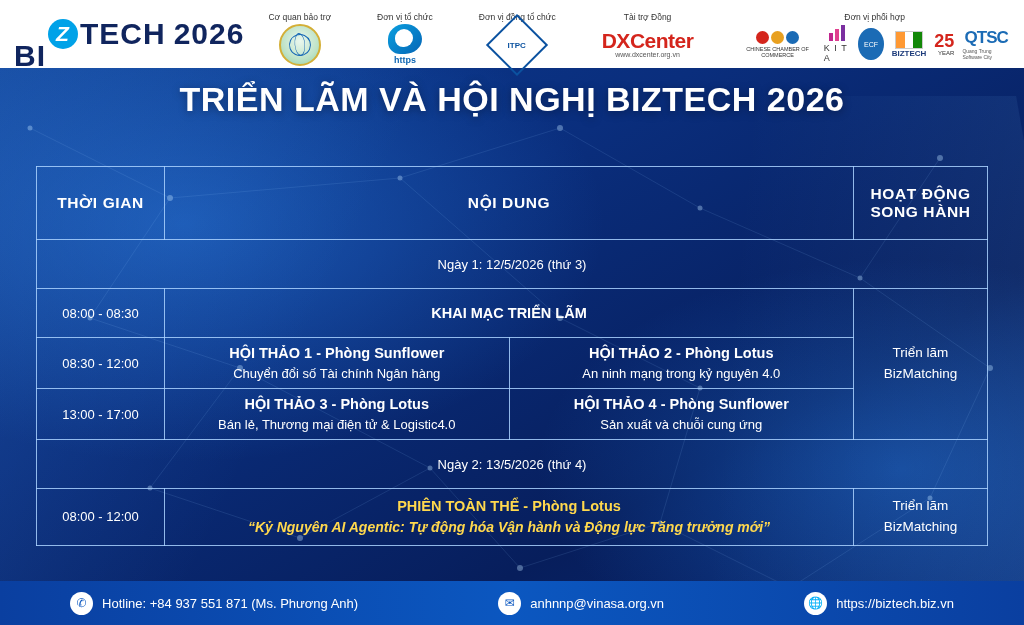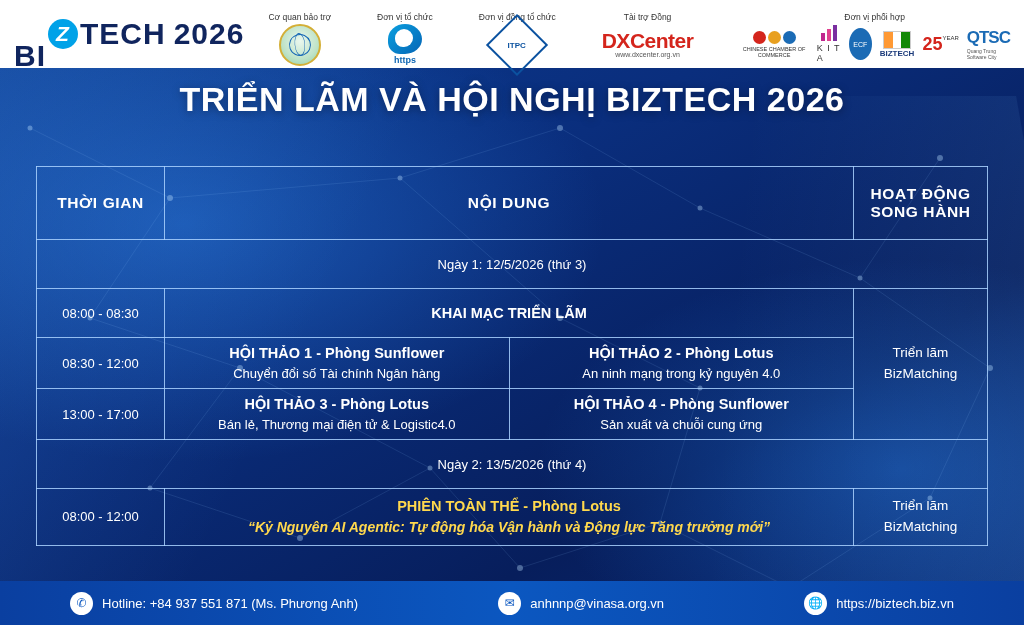--- a/index.html
+++ b/index.html
@@ -191,21 +191,21 @@
   .ecf {
     width: 32px; height: 32px; border-radius:50%;
     background:#1b6bb5; color:#fff; font-size:7px;
     display:flex; align-items:center; justify-content:center;
   }
   .incham {
     display:flex; flex-direction:column; align-items:center;
   }
   .incham-mark { width:26px; height:16px; background:linear-gradient(90deg,#ff9933 33%, #ffffff 33% 66%, #138808 66%); border:1px solid #ccc; }
   .incham-text { font-size:8px; font-weight:bold; color:#1b3a7a; }
-  .year25 { display:flex; align-items:flex-start; }
+  .year25 { display:flex; flex-direction:column; align-items:flex-end; }
   .year25-num { font-size:18px; font-weight:bold; color:#d4251c; line-height:1; }
   .year25-lbl { font-size:6px; color:#333; }
   .qtsc { display:flex; flex-direction:column; align-items:center; }
   .qtsc-text { font-size:17px; font-weight:bold; color:#1b6bb5; letter-spacing:-1px; }
   .qtsc-sub { font-size:5px; color:#555; }
 
   
   .bg {
     position: absolute;
     top: 68px; left: 0;

